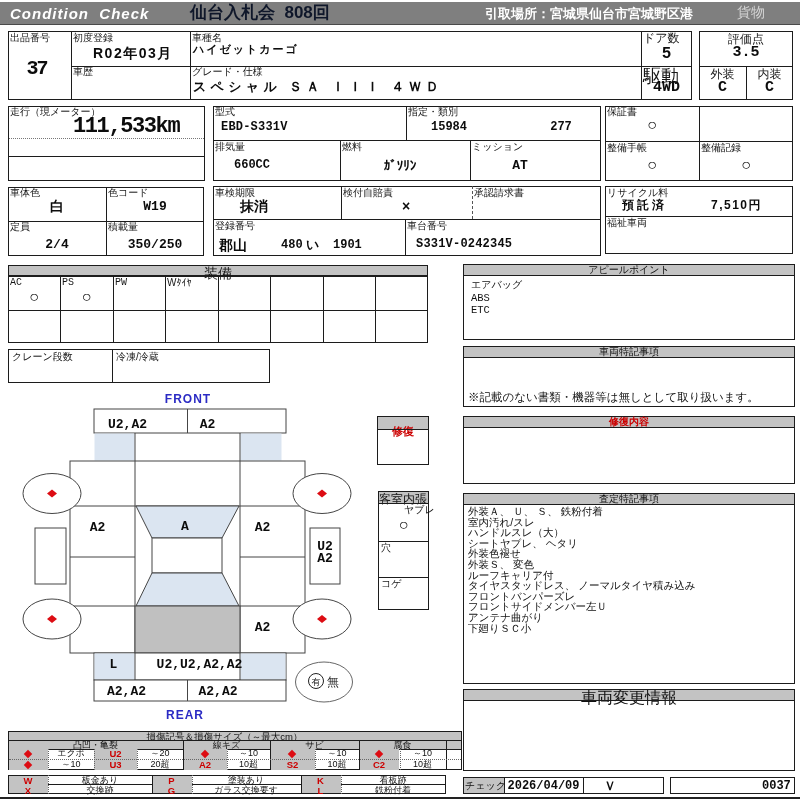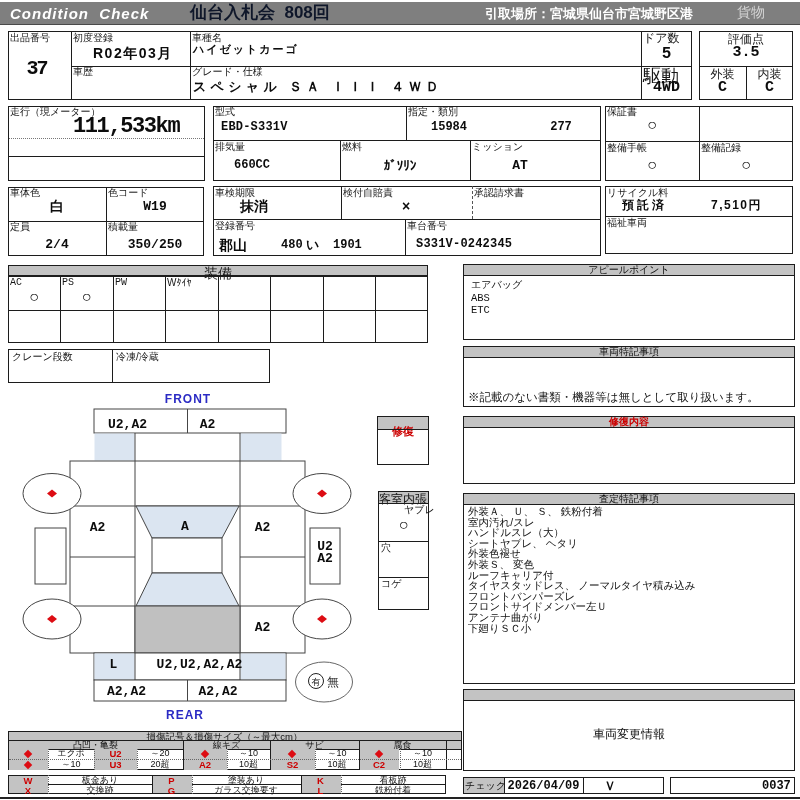--- a/index.html
+++ b/index.html
@@ -342,21 +342,21 @@
 外装Ｓ、&nbsp;変色
 ルーフキャリア付
 タイヤスタッドレス、&nbsp;ノーマルタイヤ積み込み
 フロントバンパーズレ
 フロントサイドメンバー左Ｕ
 アンテナ曲がり
 下廻りＳＣ小</div>
 
 <div class="box" style="left:463px;top:689px;width:332px;height:82px"></div>
 <div class="ab gry" style="left:464px;top:690px;width:330px;height:10px"></div>
-<div class="ab ctr" style="left:463px;top:728px;width:332px;font-size:12px">車両変更情報</div>
+<div class="ab ctr" style="left:463px;top:690px;width:332px;font-size:16px">車両変更情報</div>
 <div class="hl" style="left:463px;top:700px;width:332px"></div>
 
 <div class="box" style="left:463px;top:777px;width:201px;height:17px"></div>
 <div class="ab gry" style="left:464px;top:778px;width:40px;height:15px"></div>
 <div class="ab" style="left:465px;top:781px;font-size:10px">チェック</div>
 <div class="vl" style="left:504px;top:777px;height:17px"></div>
 <div class="val ctr mono" style="left:504px;top:780px;width:79px;font-size:12px">2026/04/09</div>
 <div class="vl" style="left:583px;top:777px;height:17px"></div>
 <div class="val ctr" style="left:583px;top:780px;width:54px;font-size:12px">Ｖ</div>
 

